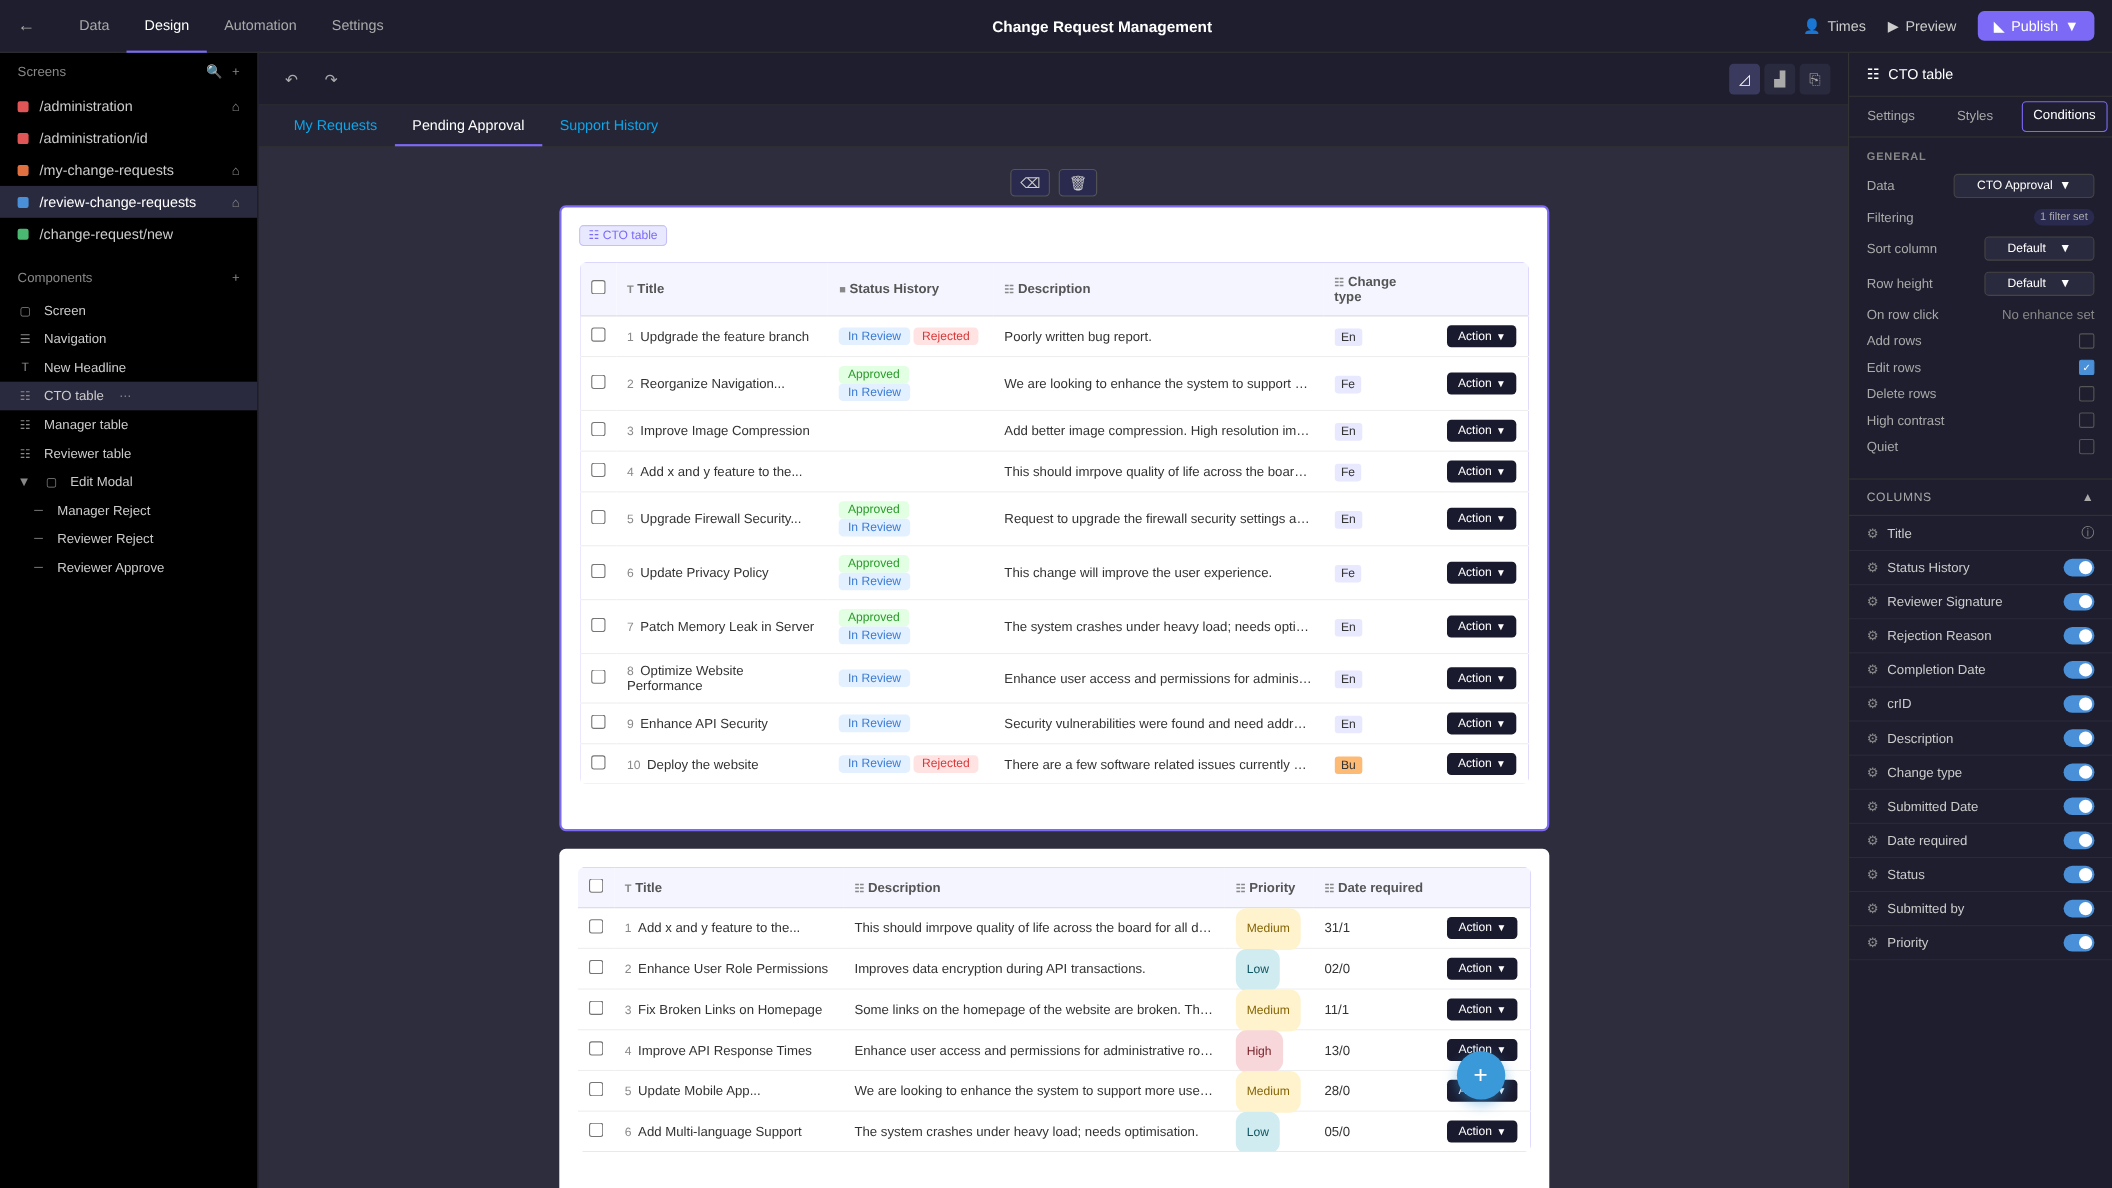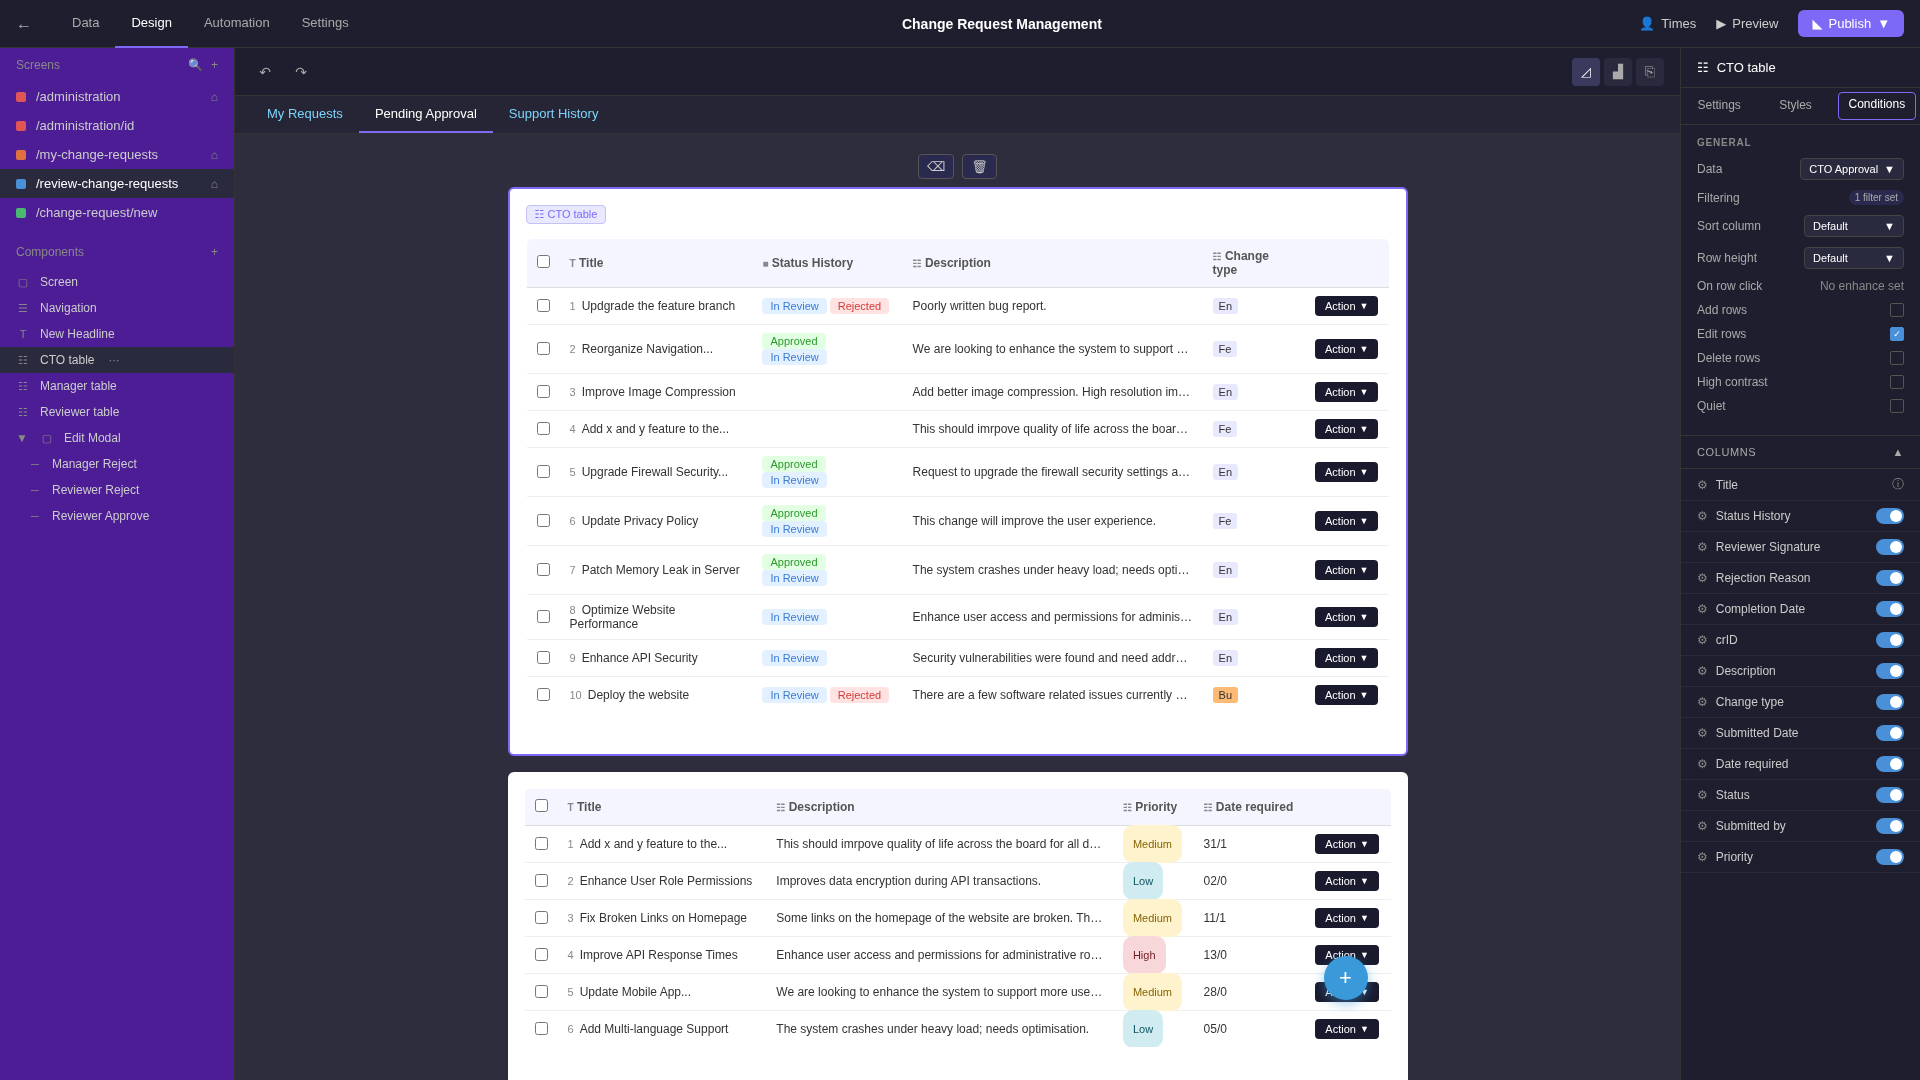--- a/index.html
+++ b/index.html
@@ -14,21 +14,21 @@
     .nav-tab.active { color: #fff; border-bottom: 2px solid #7c6af7; }
     .topbar-title { flex: 1; text-align: center; font-weight: 600; font-size: 14px; color: #fff; }
     .topbar-right { display: flex; align-items: center; gap: 20px; }
     .topbar-right-btn { display: flex; align-items: center; gap: 6px; color: #ccc; cursor: pointer; font-size: 13px; }
     .publish-btn { background: #7c6af7; color: #fff; padding: 6px 14px; border-radius: 6px; display: flex; align-items: center; gap: 6px; cursor: pointer; font-size: 13px; }
 
     
     .main { display: flex; flex: 1; overflow: hidden; }
 
     
-    .sidebar { width: 235px; background: #4c1d95; border-right: 1px solid #333; display: flex; flex-direction: column; flex-shrink: 0; overflow-y: auto; }
+    .sidebar { width: 235px; background: #000000; border-right: 1px solid #333; display: flex; flex-direction: column; flex-shrink: 0; overflow-y: auto; }
     .sidebar-section-header { padding: 10px 16px; font-size: 12px; color: #888; display: flex; align-items: center; justify-content: space-between; }
     .sidebar-item { display: flex; align-items: center; gap: 10px; padding: 7px 16px; cursor: pointer; color: #ccc; font-size: 13px; position: relative; }
     .sidebar-item.active { background: #2a2a3e; color: #fff; }
     .sidebar-dot { width: 10px; height: 10px; border-radius: 2px; flex-shrink: 0; }
     .sidebar-dot.red { background: #e05555; }
     .sidebar-dot.orange { background: #e07040; }
     .sidebar-dot.blue { background: #4a90d9; }
     .sidebar-dot.green { background: #4ab870; }
     .home-icon { color: #888; font-size: 12px; margin-left: auto; }
     .sidebar-component-item { display: flex; align-items: center; gap: 10px; padding: 6px 16px; cursor: pointer; color: #ccc; font-size: 12px; }
@@ -40,21 +40,21 @@
     .canvas-area { flex: 1; background: #2d2d3e; display: flex; flex-direction: column; overflow: hidden; }
     .canvas-toolbar { height: 48px; display: flex; align-items: center; justify-content: space-between; padding: 0 16px; border-bottom: 1px solid #333; background: #1e1e2e; }
     .canvas-toolbar-left { display: flex; gap: 8px; }
     .toolbar-btn { width: 28px; height: 28px; display: flex; align-items: center; justify-content: center; border-radius: 4px; cursor: pointer; color: #aaa; font-size: 14px; }
     .device-btns { display: flex; gap: 4px; }
     .device-btn { width: 28px; height: 28px; display: flex; align-items: center; justify-content: center; border-radius: 4px; cursor: pointer; color: #aaa; background: #2a2a3e; }
     .device-btn.active { background: #3a3a5e; color: #fff; }
 
     
     .page-tabs { display: flex; gap: 0; padding: 0 16px; border-bottom: 1px solid #333; background: #252535; }
-    .page-tab { padding: 10px 16px; font-size: 13px; color: #7dd3fc; cursor: pointer; border-bottom: 2px solid transparent; }
+    .page-tab { padding: 10px 16px; font-size: 13px; color: #0ea5e9; cursor: pointer; border-bottom: 2px solid transparent; }
     .page-tab.active { color: #fff; border-bottom: 2px solid #7c6af7; }
 
     
     .canvas-content { flex: 1; overflow-y: auto; padding: 20px; background: #2d2d3e; display: flex; justify-content: center; }
 
     
     .section-header { font-size: 20px; font-weight: 600; color: #1a1a2e; margin-bottom: 12px; }
     .section-badge { display: inline-block; background: #e8e8ff; color: #7c6af7; padding: 2px 8px; border-radius: 4px; font-size: 11px; margin-bottom: 6px; border: 1px solid #c5c0f5; }
 
     
@@ -80,21 +80,21 @@
 
     
     .right-panel { width: 240px; background: #1e1e2e; border-left: 1px solid #333; display: flex; flex-direction: column; flex-shrink: 0; overflow-y: auto; }
     .right-panel-header { padding: 12px 16px; border-bottom: 1px solid #333; display: flex; align-items: center; gap: 8px; font-size: 13px; color: #fff; font-weight: 500; }
     .panel-tabs { display: flex; border-bottom: 1px solid #333; }
     .panel-tab { flex: 1; padding: 10px 8px; text-align: center; font-size: 12px; color: #aaa; cursor: pointer; border-bottom: 2px solid transparent; }
     .panel-section { padding: 12px 16px; border-bottom: 1px solid #333; }
     .panel-section-title { font-size: 10px; color: #888; text-transform: uppercase; letter-spacing: 0.8px; margin-bottom: 10px; font-weight: 600; }
     .panel-row { display: flex; align-items: center; justify-content: space-between; margin-bottom: 10px; font-size: 12px; color: #ccc; }
     .panel-row-label { color: #aaa; font-size: 12px; }
-    .panel-select { background: #2a2a3e; border: 1px solid #444; border-radius: 4px; color: #fff; padding: 4px 8px; font-size: 11px; display: flex; align-items: center; justify-content: space-between; min-width: 100px; cursor: pointer; }
+    .panel-select { background: #2a2a3e; border: 1px solid #444; border-radius: 4px; color: #fff; padding: 4px 20px; font-size: 11px; display: flex; align-items: center; justify-content: space-between; min-width: 100px; cursor: pointer; }
     .toggle { width: 28px; height: 16px; border-radius: 8px; background: #4a90d9; position: relative; cursor: pointer; flex-shrink: 0; }
     .toggle::after { content: ''; position: absolute; width: 12px; height: 12px; border-radius: 50%; background: #fff; top: 2px; right: 2px; }
     .checkbox-sq { width: 14px; height: 14px; border: 1px solid #555; border-radius: 2px; cursor: pointer; background: transparent; }
     .checkbox-sq.checked { background: #4a90d9; border-color: #4a90d9; display: flex; align-items: center; justify-content: center; color: #fff; font-size: 9px; }
     .no-actions-text { color: #888; font-size: 12px; }
     .columns-header { padding: 10px 16px; display: flex; align-items: center; justify-content: space-between; font-size: 11px; color: #aaa; text-transform: uppercase; letter-spacing: 0.6px; border-bottom: 1px solid #333; }
     .column-item { display: flex; align-items: center; gap: 8px; padding: 7px 16px; font-size: 12px; color: #ccc; border-bottom: 1px solid #2a2a3a; }
     .gear-icon { color: #888; font-size: 12px; flex-shrink: 0; }
     .info-icon { color: #888; font-size: 12px; margin-left: auto; }
     .filter-badge { background: #2a2a4e; color: #aaa; padding: 2px 6px; border-radius: 10px; font-size: 10px; }

